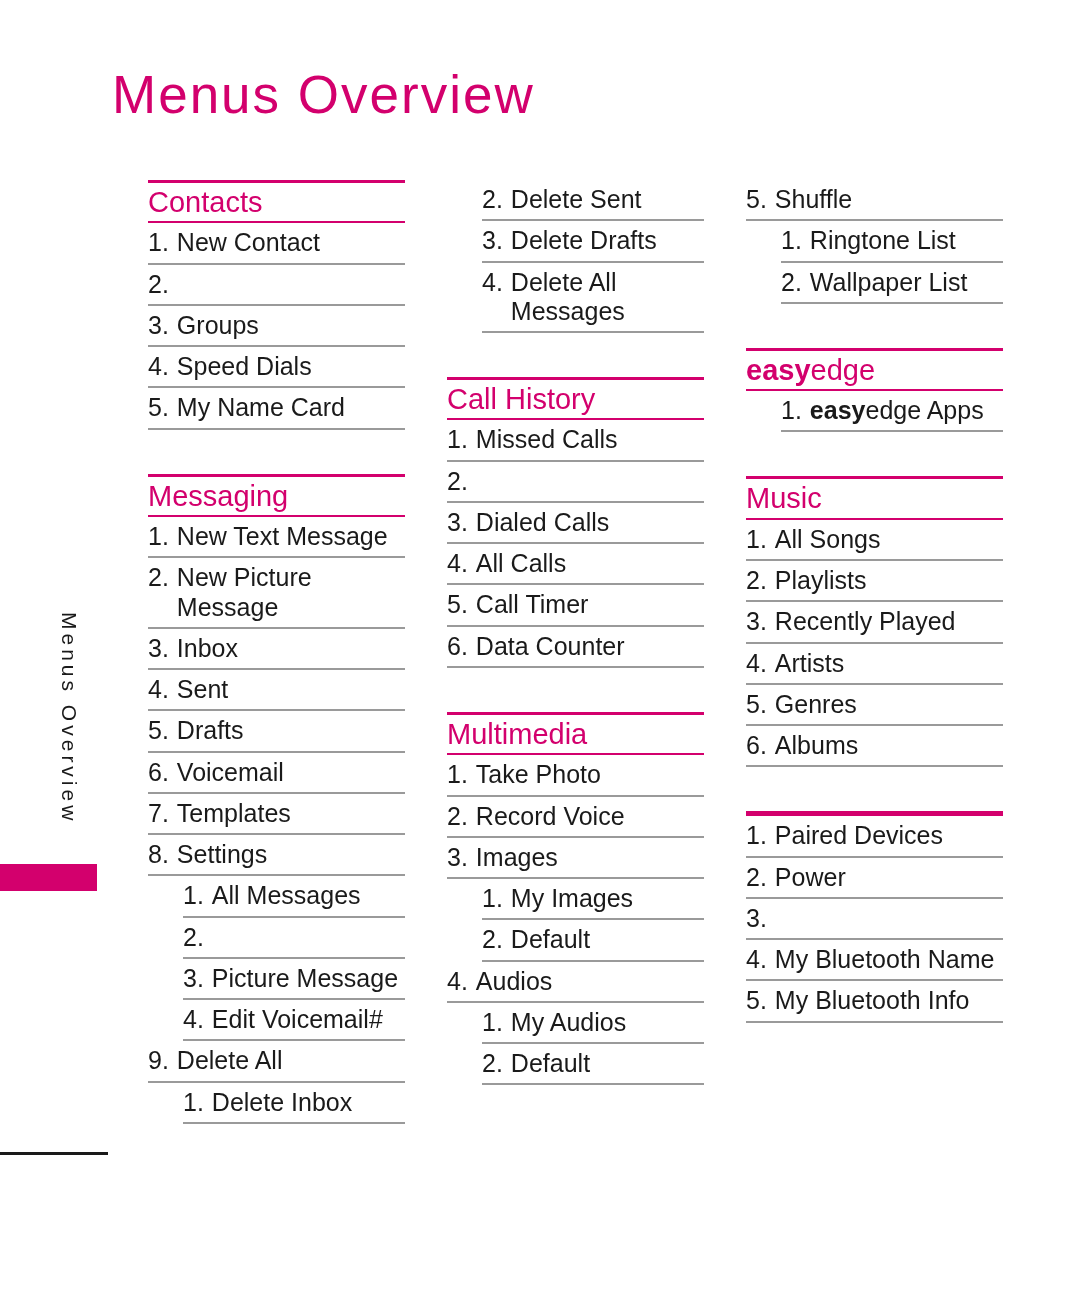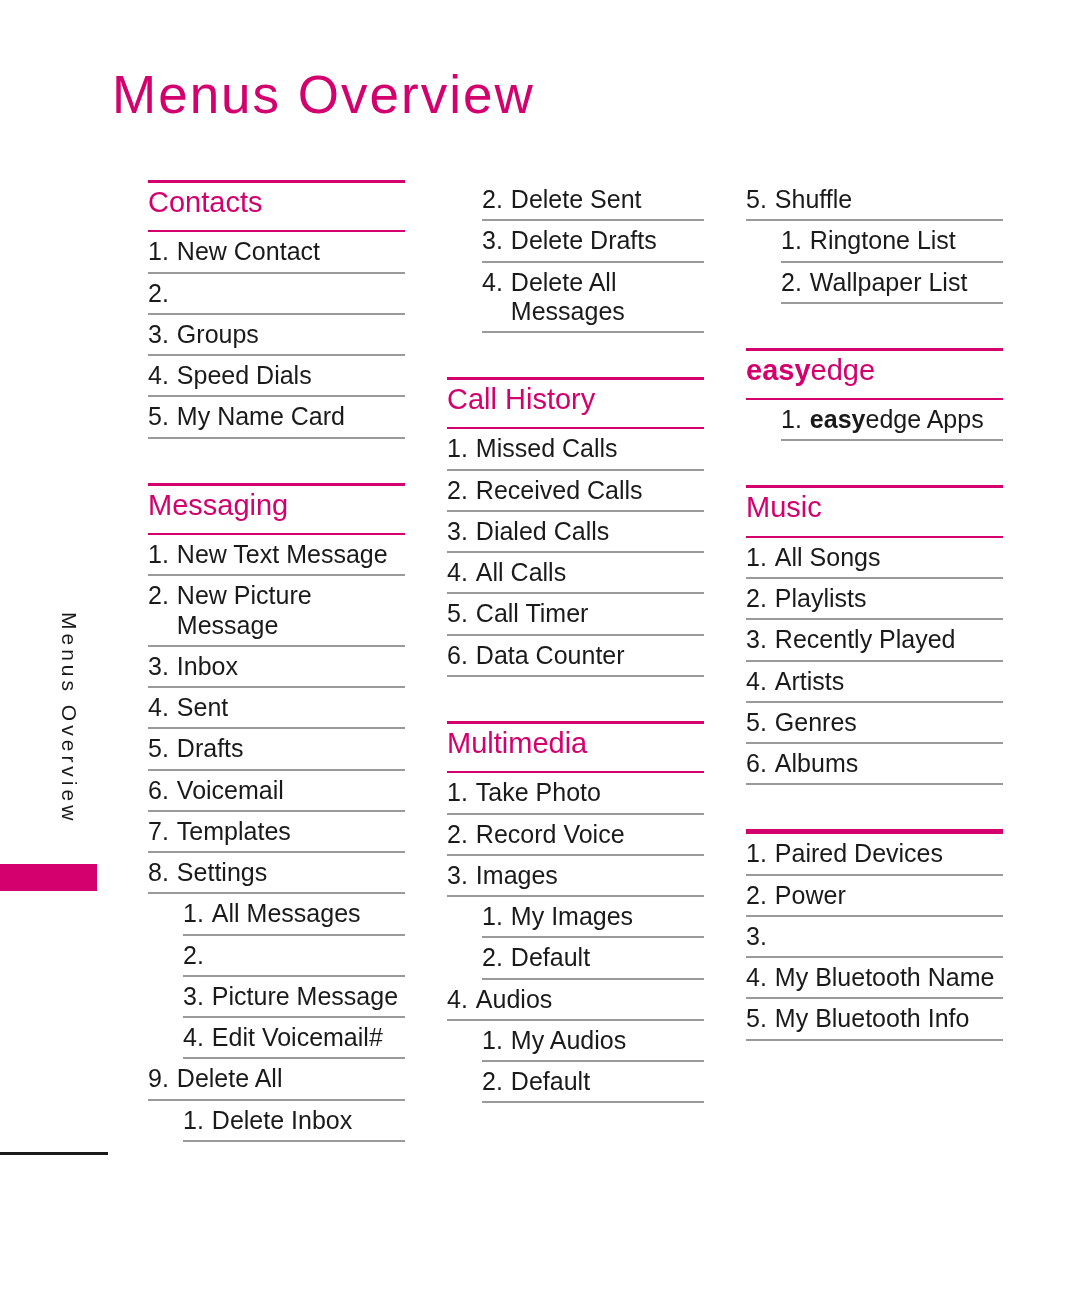--- a/index.html
+++ b/index.html
@@ -93,21 +93,21 @@
     height: 3px;
     background: #d3006d;
     width: 100%;
   }
 
   .section-heading {
     font-size: 29px;
     color: #d3006d;
     line-height: 1.22;
     padding-top: 2px;
-    padding-bottom: 10px;
+    padding-bottom: 1px;
     white-space: nowrap;
   }
   .section-heading b { font-weight: 700; }
 
   .rule-under-heading {
     height: 2px;
     background: #d3006d;
     width: 100%;
   }
 
@@ -324,21 +324,20 @@
           <div class="item-row lvl0">
             <div class="item">
               <span class="num">1.</span>
               <span class="txt">Missed Calls</span>
             </div>
             <div class="rule"></div>
           </div>
           <div class="item-row lvl0">
             <div class="item">
               <span class="num">2.</span>
-              <span class="txt">Received Calls</span>
             </div>
             <div class="rule"></div>
           </div>
           <div class="item-row lvl0">
             <div class="item">
               <span class="num">3.</span>
               <span class="txt">Dialed Calls</span>
             </div>
             <div class="rule"></div>
           </div>

